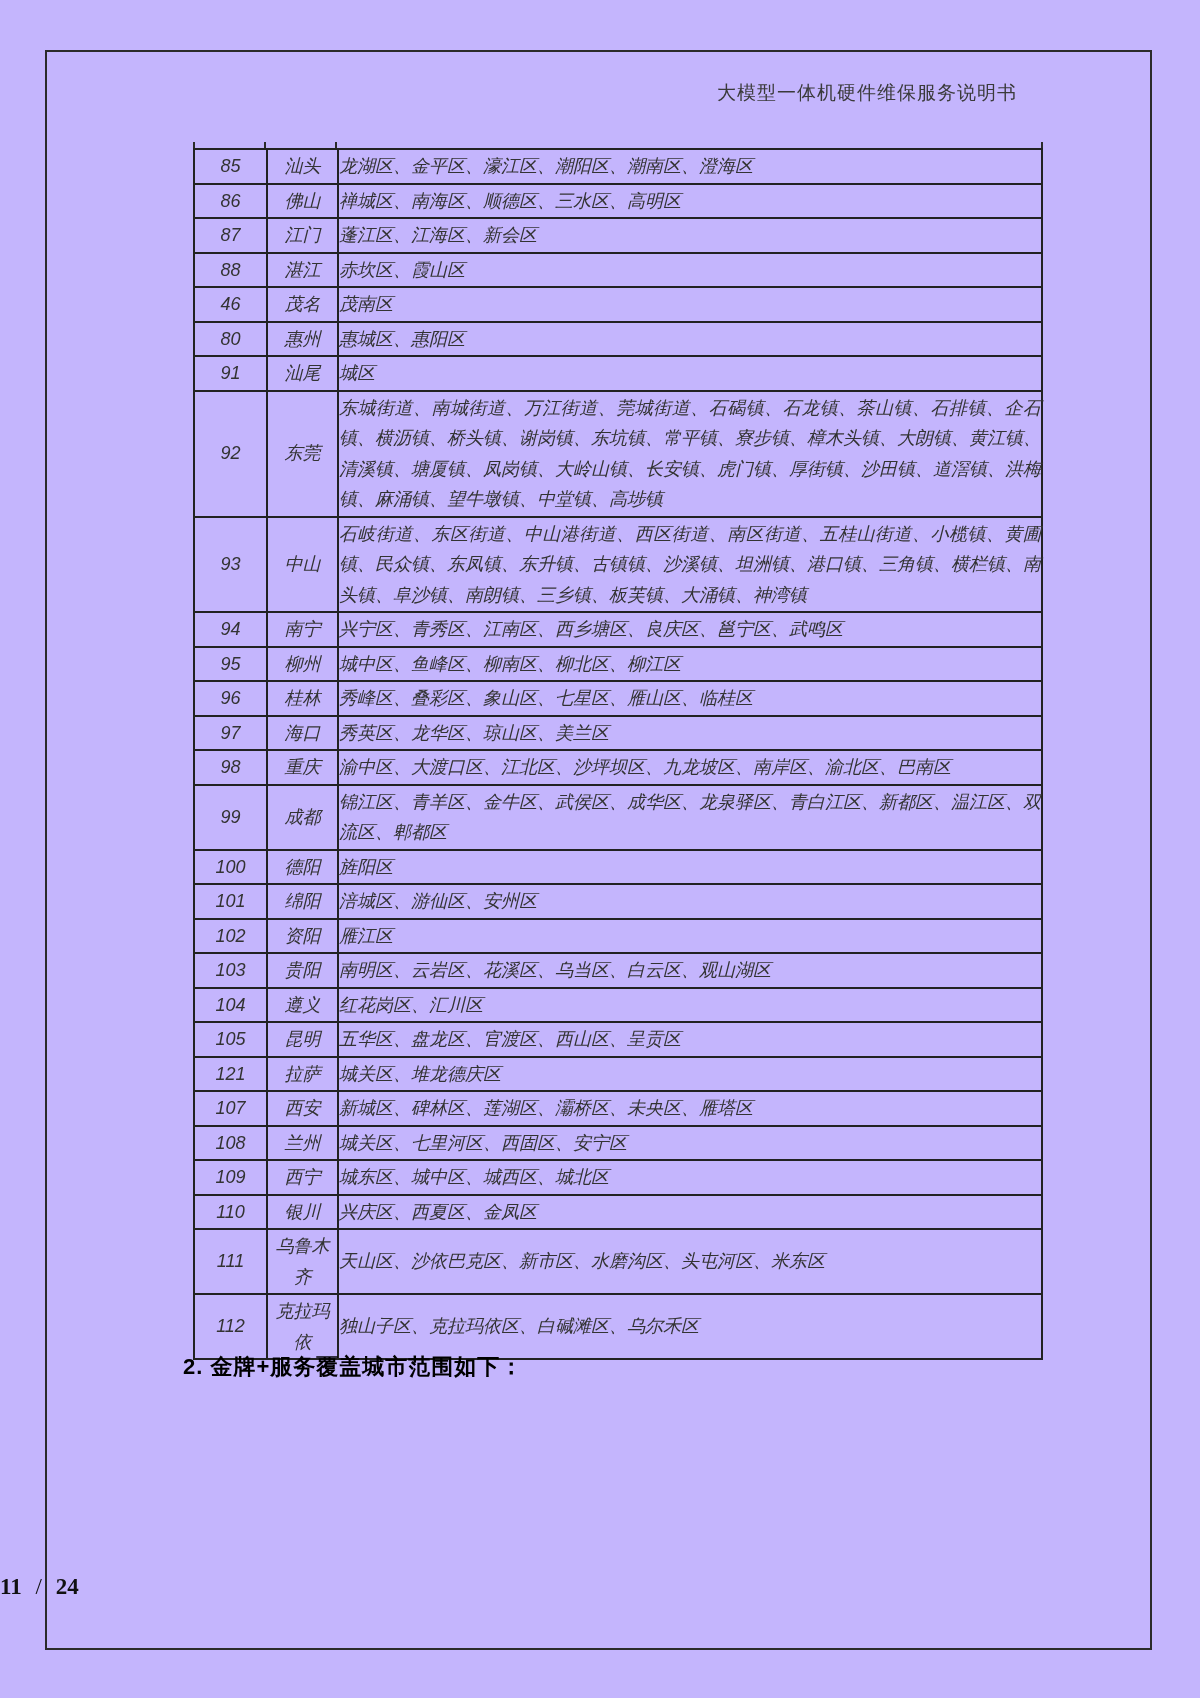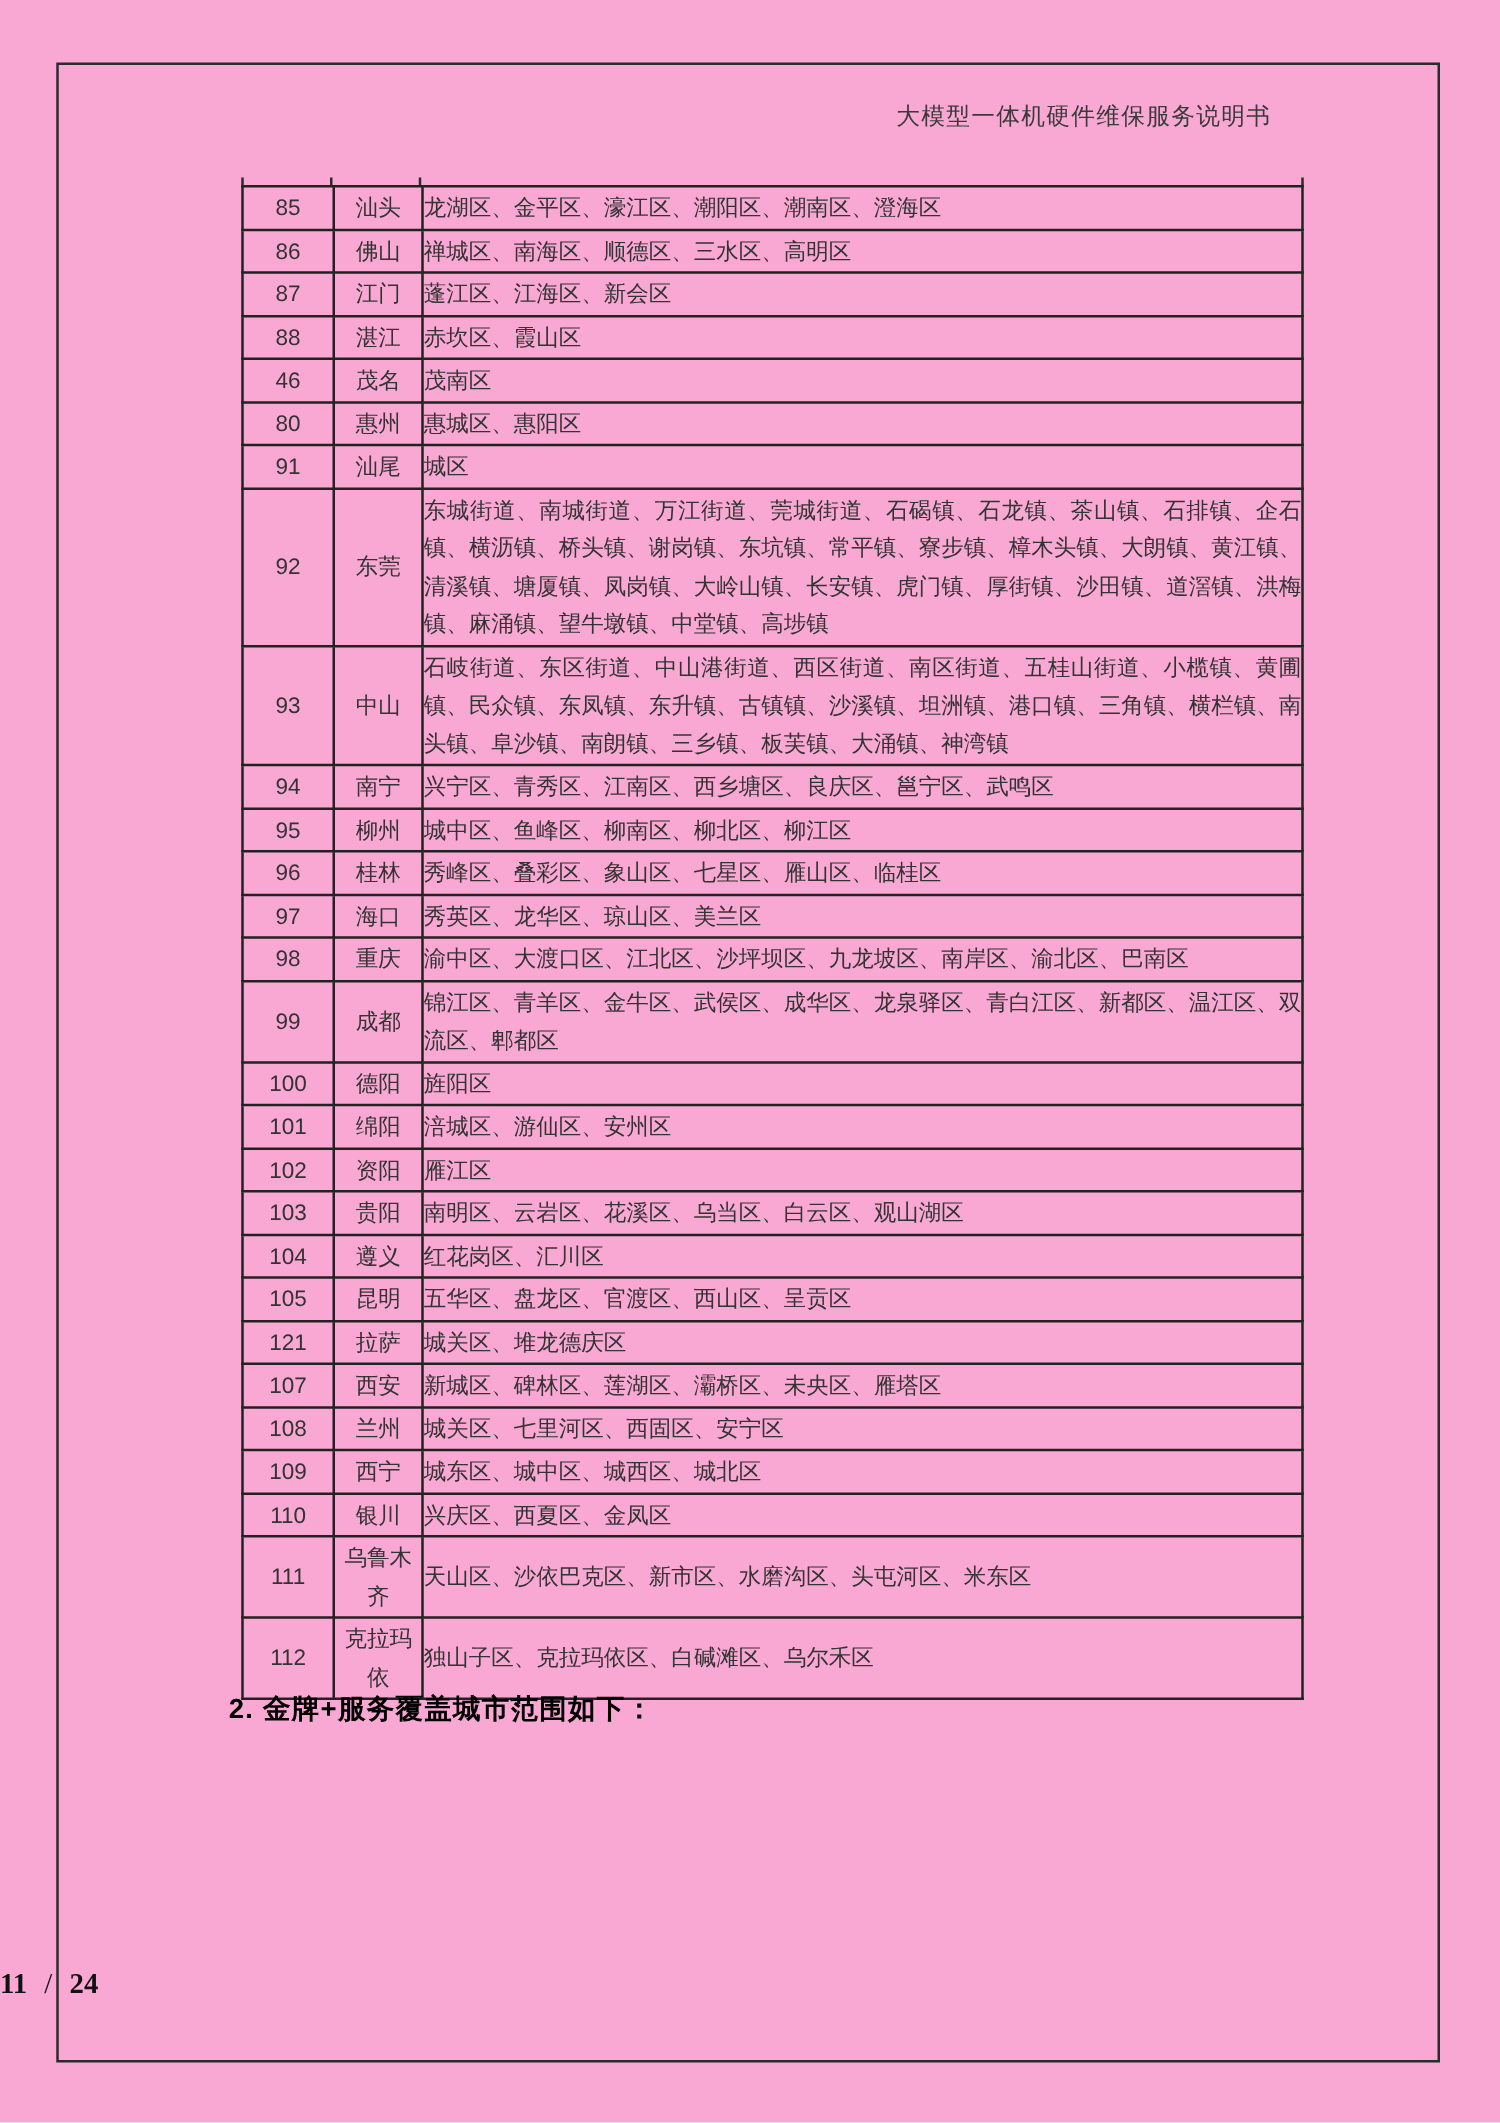--- a/index.html
+++ b/index.html
@@ -1,20 +1,20 @@
 <!DOCTYPE html>
 <html><head>
 <meta charset="utf-8">
 <style>
   html, body { margin: 0; padding: 0; background: #ffffff; }
   .page {
     position: relative;
     width: 1200px;
     height: 1698px;
-    background: #f9a8d4;
+    background: #c4b5fd;
     font-family: "Liberation Sans", sans-serif;
     color: #333333;
     overflow: hidden;
   }
   .page-frame {
     position: absolute;
     left: 45px; top: 50px;
     width: 1107px; height: 1600px;
     border: 2px solid #2b2b2b;
     box-sizing: border-box;
@@ -28,20 +28,21 @@
     font-size: 19px;
     letter-spacing: 1px;
     color: #3a3a3a;
     white-space: nowrap;
   }
   .table-wrap {
     position: absolute;
     left: 193px;
     top: 142px;
     width: 756px;
+    font-style: italic;
   }
   .continuation-ticks { position: relative; height: 6px; }
   .continuation-ticks .tick {
     position: absolute; top: 0; width: 2px; height: 6px; background: #2b2b2b;
   }
   table.coverage {
     border-collapse: collapse;
     table-layout: fixed;
     width: 850px;
   }

